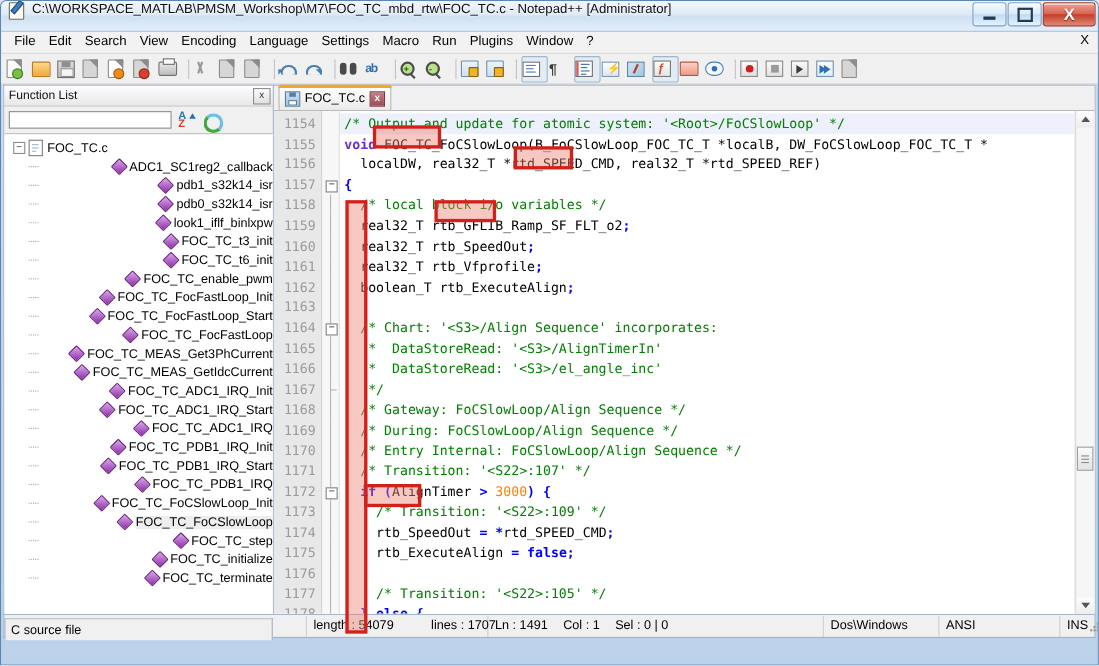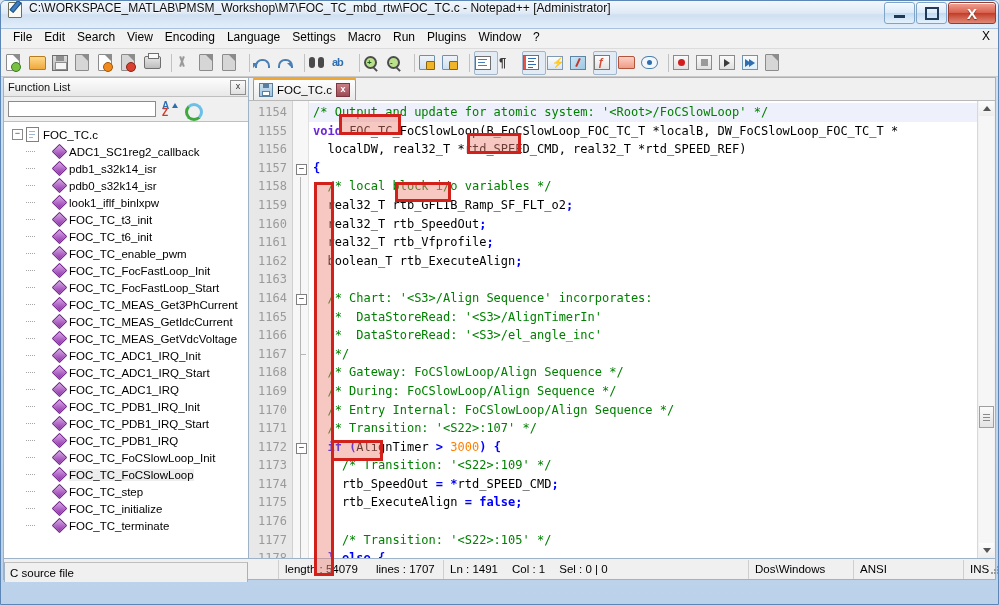--- a/index.html
+++ b/index.html
@@ -259,21 +259,21 @@
   .expander{
     width:9px;height:9px;border:1px solid #8a8a8a;background:#fff;
     font-size:9px;line-height:7px;text-align:center;color:#333;margin-right:3px;flex:0 0 auto;
   }
   .filedoc{
     width:11px;height:13px;background:#fff;border:1px solid #7f7f7f;margin-right:4px;position:relative;flex:0 0 auto;
   }
   .filedoc i{position:absolute;left:2px;height:1px;background:#9bb7d4;display:block;}
   .fnroot .lbl{font-size:11.5px;color:#000;}
   .fnitem{
-    display:flex;align-items:center;height:17px;padding-left:39px;position:relative;
+    display:flex;align-items:center;height:17px;padding-left:39px;position:relative;justify-content:flex-end;
   }
   .fnitem .tick{
     position:absolute;left:22px;top:8px;width:9px;height:1px;
     border-top:1px dotted #a6a6a6;
   }
   .diamond{
     width:9px;height:9px;margin-left:11px;margin-right:4px;flex:0 0 auto;position:relative;
     background:linear-gradient(135deg,#d9a8e8,#8e2fa8);
     transform:rotate(45deg);border:1px solid #6d1f84;border-radius:1px;
   }
@@ -385,21 +385,21 @@
   .statusbar{
     height:21px;background:#f0f0f0;border-top:1px solid #c8c8c8;
     display:flex;align-items:center;font-size:11.5px;color:#000;
     margin:0 2px;border:1px solid #9fb3c8;border-top:none;box-sizing:border-box;
   }
   .sbcell{
     height:19px;display:flex;align-items:center;padding-left:6px;
     border-right:1px solid #cfcfcf;box-sizing:border-box;white-space:nowrap;
   }
   .sb-type{width:275px;flex:0 0 275px;}
-  .sb-len{width:165px;flex:0 0 165px;gap:18px;}
+  .sb-len{width:165px;flex:0 0 165px;gap:34px;}
   .sb-pos{width:305px;flex:0 0 305px;gap:14px;}
   .sb-eol{width:105px;flex:0 0 105px;}
   .sb-enc{width:110px;flex:0 0 110px;}
   .sb-ins{flex:1;}
   .grip{
     width:10px;height:10px;margin-left:auto;margin-right:3px;position:relative;
   }
   .grip i{position:absolute;width:2px;height:2px;background:#9a9a9a;display:block;}
 </style>
 </head>
@@ -668,31 +668,31 @@
             <div class="lbl">FOC_TC_FocFastLoop_Init</div>
           </div>
         <div class="fnitem">
             <div class="tick"></div>
             <div class="diamond"></div>
             <div class="lbl">FOC_TC_FocFastLoop_Start</div>
           </div>
         <div class="fnitem">
             <div class="tick"></div>
             <div class="diamond"></div>
+            <div class="lbl">FOC_TC_FocFastLoop</div>
+          </div>
+        <div class="fnitem">
+            <div class="tick"></div>
+            <div class="diamond"></div>
             <div class="lbl">FOC_TC_MEAS_Get3PhCurrent</div>
           </div>
         <div class="fnitem">
             <div class="tick"></div>
             <div class="diamond"></div>
             <div class="lbl">FOC_TC_MEAS_GetIdcCurrent</div>
-          </div>
-        <div class="fnitem">
-            <div class="tick"></div>
-            <div class="diamond"></div>
-            <div class="lbl">FOC_TC_MEAS_GetVdcVoltage</div>
           </div>
         <div class="fnitem">
             <div class="tick"></div>
             <div class="diamond"></div>
             <div class="lbl">FOC_TC_ADC1_IRQ_Init</div>
           </div>
         <div class="fnitem">
             <div class="tick"></div>
             <div class="diamond"></div>
             <div class="lbl">FOC_TC_ADC1_IRQ_Start</div>

